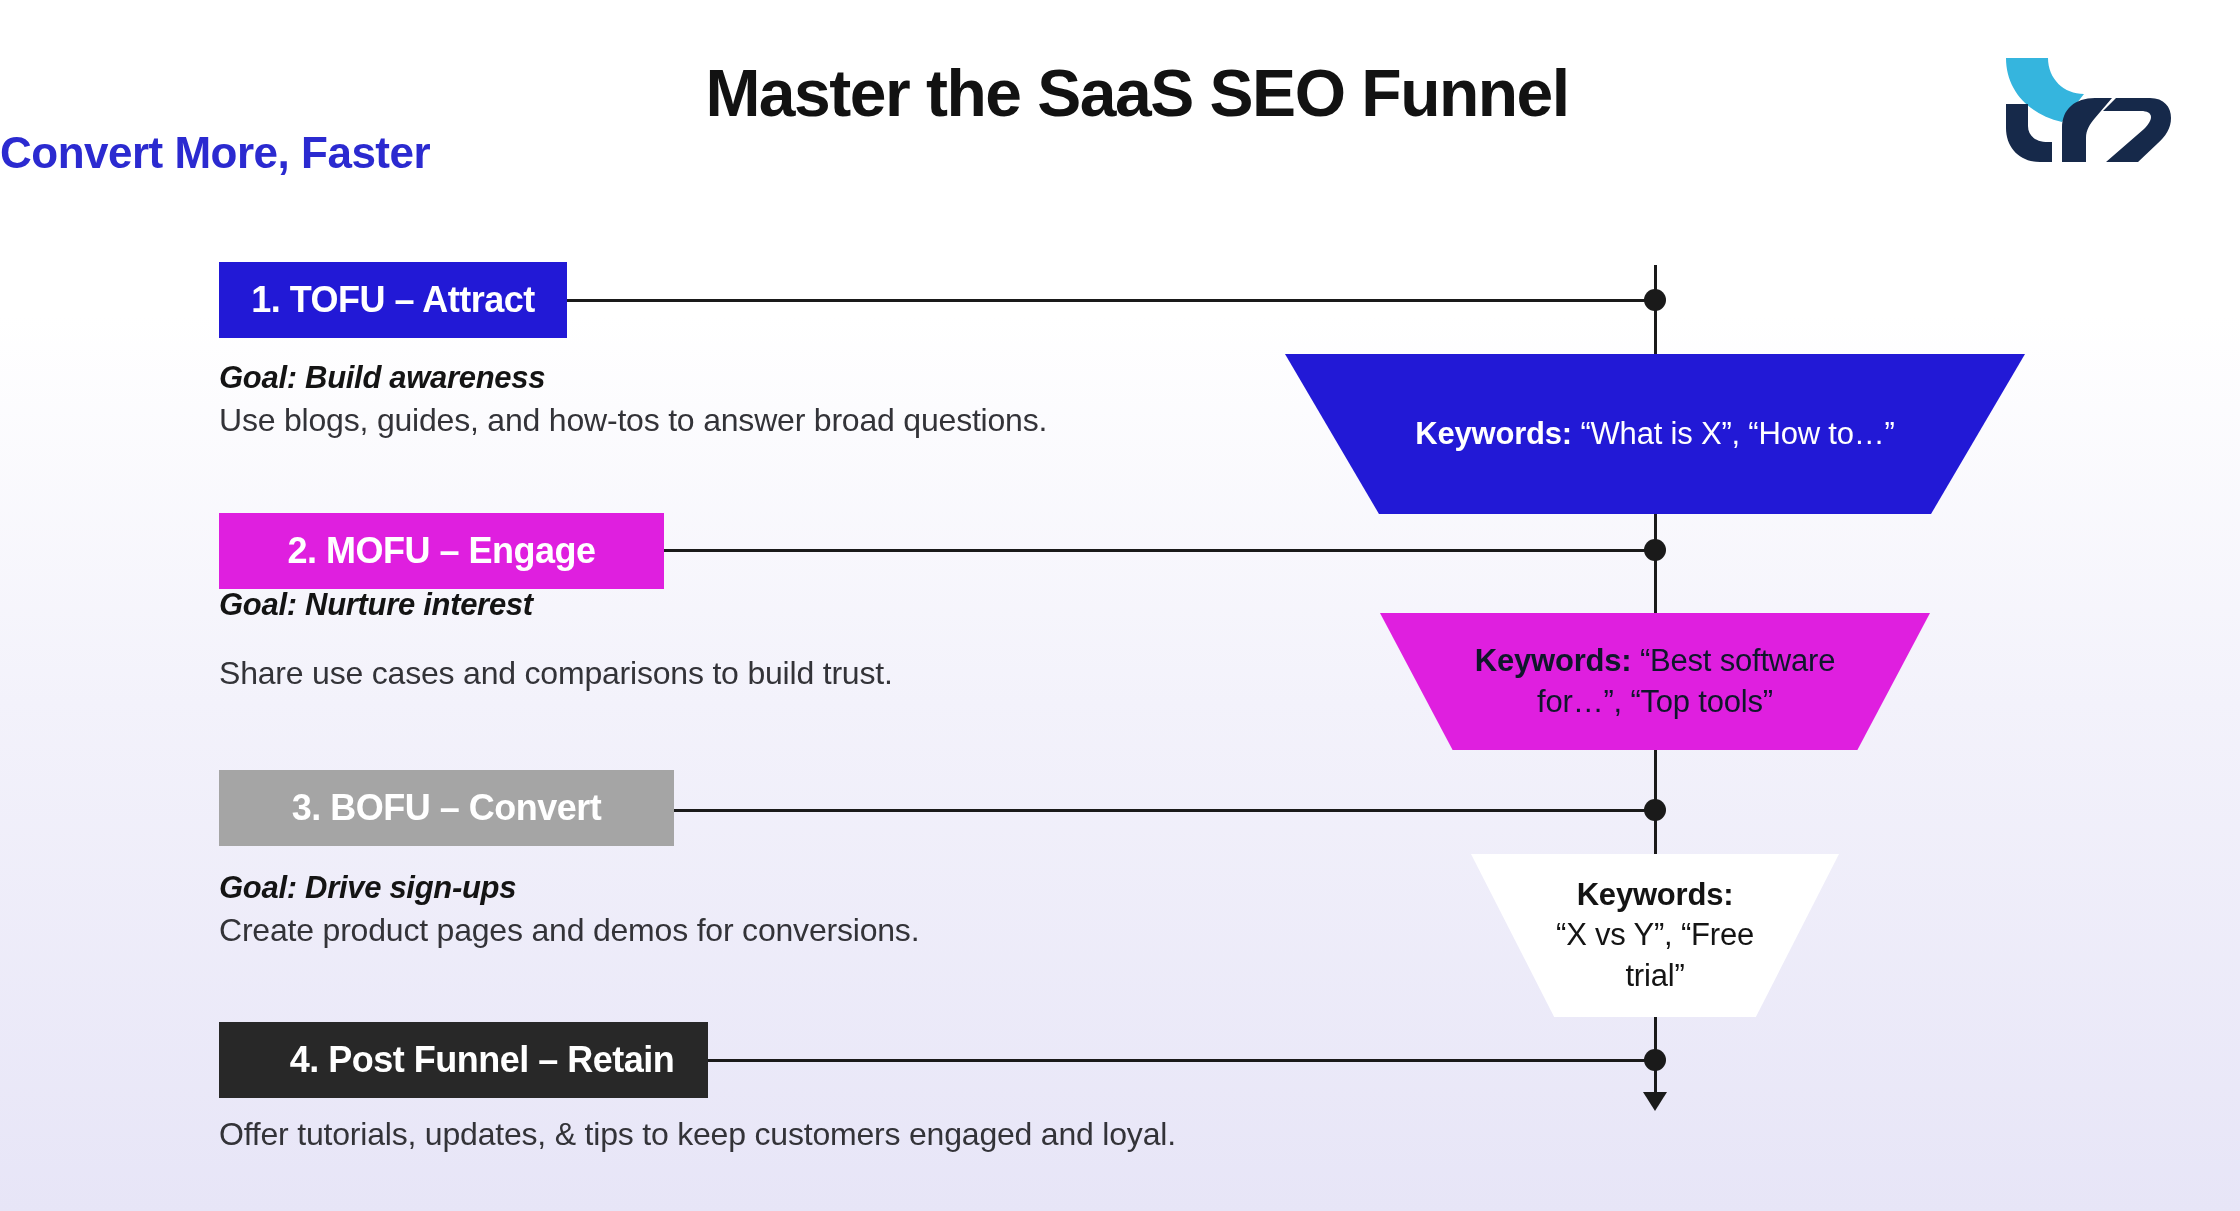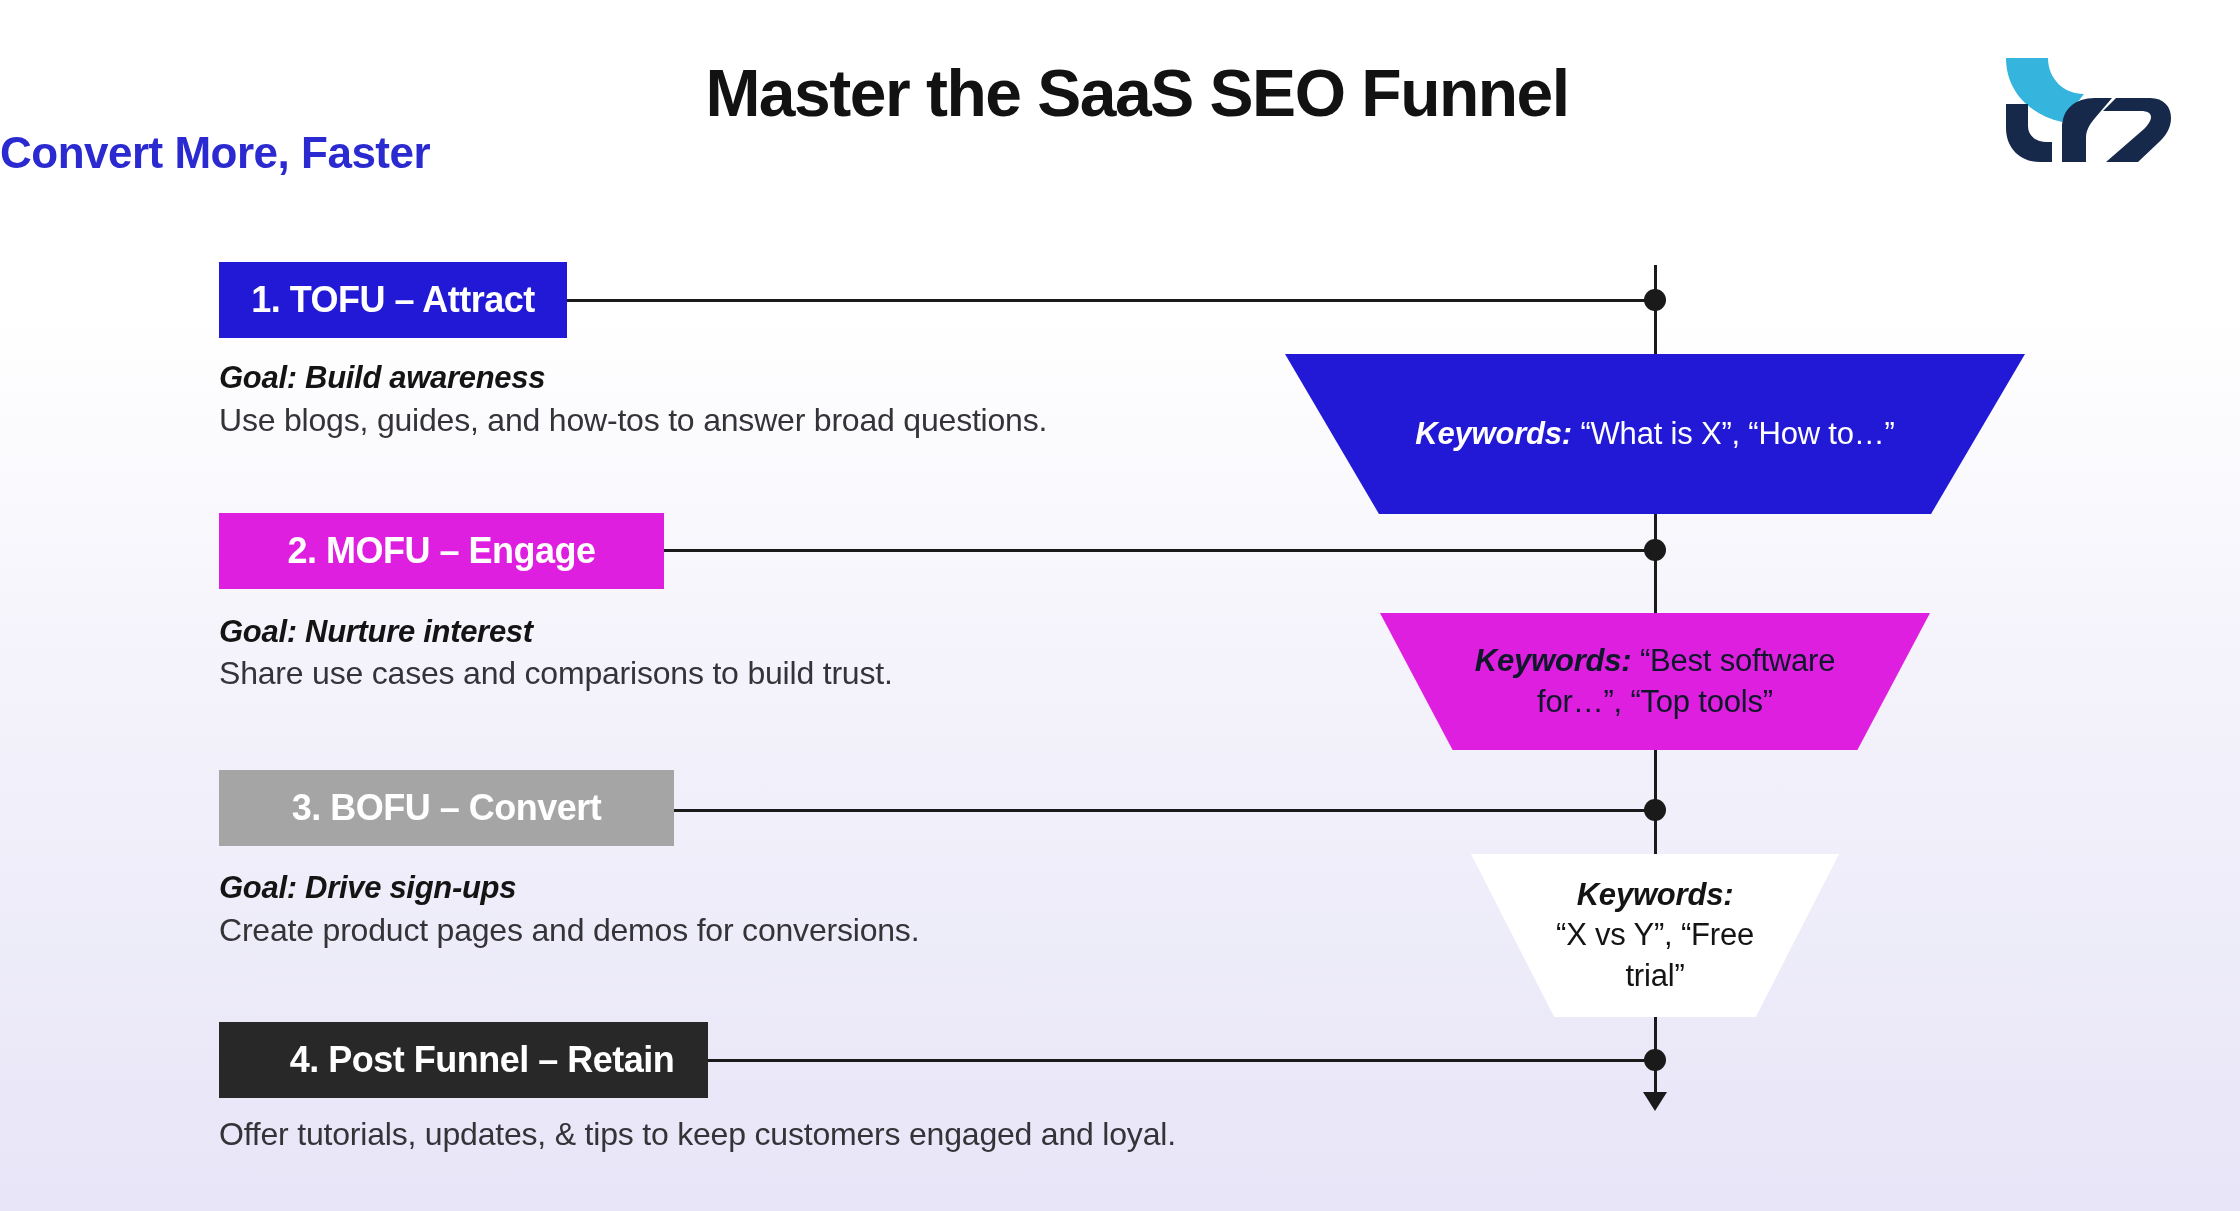--- a/index.html
+++ b/index.html
@@ -39,32 +39,32 @@
   }
   .s1{left:219px;top:262px;width:348px;background:#2219d6;}
   .s2{left:219px;top:513px;width:445px;background:#df1fdf;}
   .s3{left:219px;top:770px;width:455px;background:#a5a5a5;}
   .s4{left:219px;top:1022px;width:452px;background:#282828;padding-left:37px;}
   
   .goal{
     position:absolute;left:219px;font-size:31px;font-weight:700;font-style:italic;
     color:#141414;letter-spacing:-0.3px;white-space:nowrap;
   }
-  .g1{top:360px;}.g2{top:614px;text-align:right;}.g3{top:870px;}
+  .g1{top:360px;}.g2{top:587px;text-align:right;}.g3{top:870px;}
   .desc{
     position:absolute;left:219px;font-size:32px;font-weight:400;color:#333338;
     letter-spacing:-0.2px;white-space:nowrap;
   }
   .t1{top:402px;}.t2{top:655px;}.t3{top:912px;}.t4{top:1116px;}
   
   .trap{
     position:absolute;display:flex;align-items:center;justify-content:center;text-align:center;
   }
   .trap .trap-text{font-size:31px;line-height:1.3;letter-spacing:-0.2px;}
-  .trap .kw{font-weight:700;font-style:italic;}
+  .trap .kw{font-weight:700;}
   .trap1{left:1285px;top:354px;width:740px;height:160px;background:#2219d6;color:#ffffff;
     clip-path:polygon(0 0,100% 0,87.3% 100%,12.7% 100%);}
   .trap2{left:1380px;top:613px;width:550px;height:137px;background:#df1fdf;color:#0f172a;
     clip-path:polygon(0 0,100% 0,86.8% 100%,13.2% 100%);}
   .trap2 .trap-text{max-width:440px;}
   .trap3{left:1471px;top:854px;width:368px;height:163px;background:#ffffff;color:#141414;
     clip-path:polygon(0 0,100% 0,77.4% 100%,22.6% 100%);}
   .trap3 .trap-text{max-width:215px;}
   .trap3 .kw{display:block;}
 </style>

